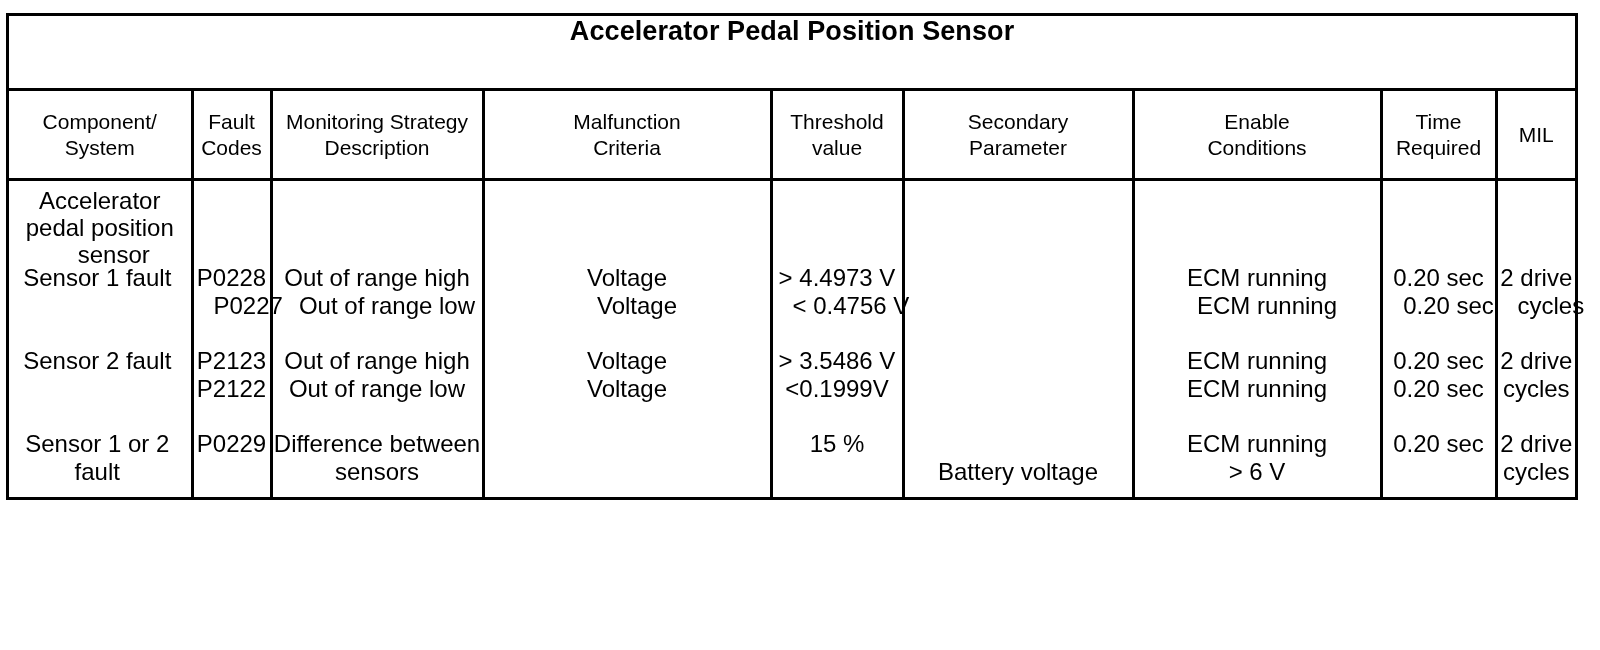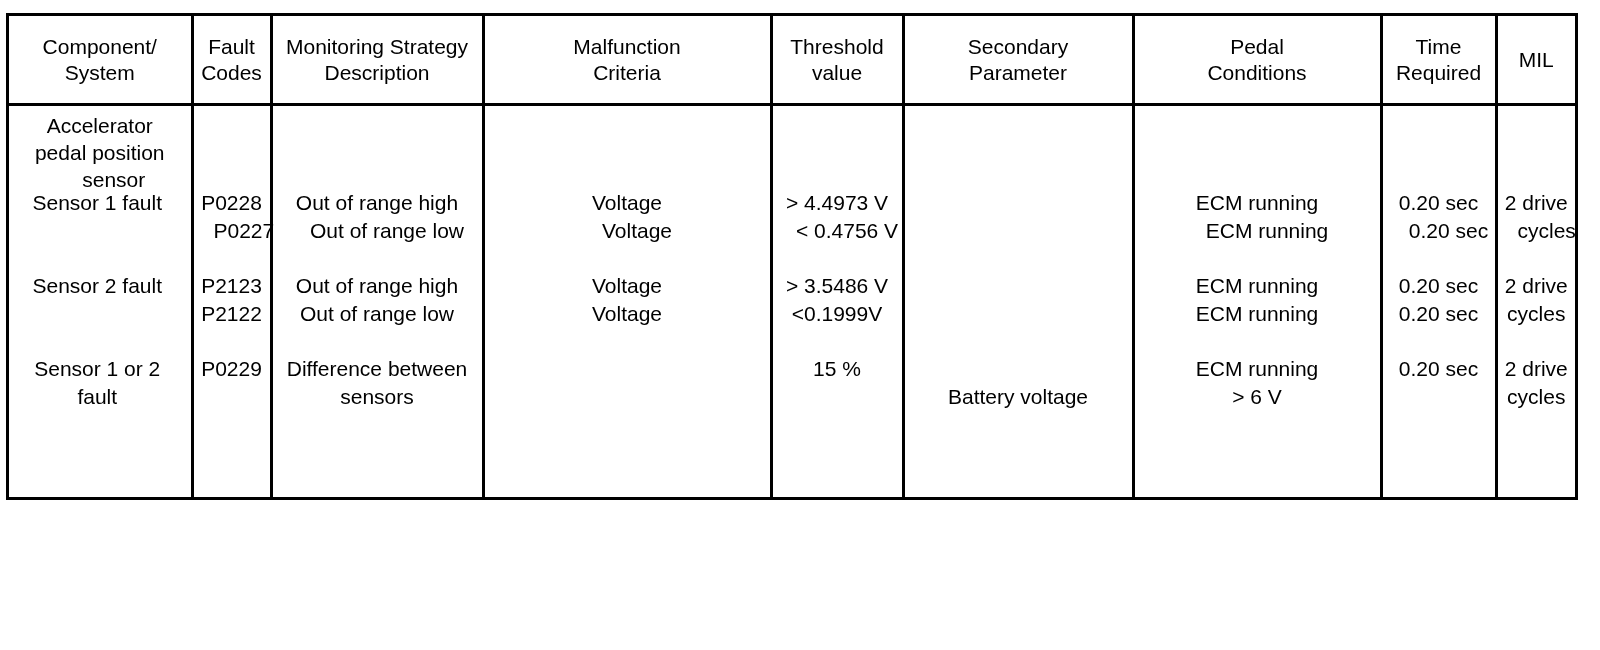--- a/index.html
+++ b/index.html
@@ -67,21 +67,21 @@
     vertical-align: middle;
     font-size: 21px;
     line-height: 1.22;
     border-bottom: 3px solid #000 !important;
     padding: 0 3px;
   }
 
   
   tr.body-row td {
     vertical-align: top;
-    font-size: 21px;
+    font-size: 24px;
     line-height: 1.0;
     padding: 0;
     margin-left: 20px;
   }
 
   
   .stack { position: relative; width: 100%; height: 100%; }
   .ln {
     position: absolute;
     left: 0; right: 0;
@@ -129,20 +129,23 @@
         <col style="width:212px">
         <col style="width:288px">
         <col style="width:132px">
         <col style="width:230px">
         <col style="width:248px">
         <col style="width:115px">
         <col style="width:79px">
       </colgroup>
 
       <tbody>
+          <tr>
+        <td class="title-cell" colspan="9">Accelerator Pedal Position Sensor</td>
+      </tr>
 
       <tr class="header-row">
         <td>
           <div>Component/</div>
           <div>System</div>
         </td>
         <td class="vsep">
           <div>Fault</div>
           <div>Codes</div>
         </td>
@@ -156,21 +159,21 @@
         </td>
         <td class="vsep">
           <div>Threshold</div>
           <div>value</div>
         </td>
         <td class="vsep">
           <div>Secondary</div>
           <div>Parameter</div>
         </td>
         <td class="vsep">
-          <div>Pedal</div>
+          <div>Enable</div>
           <div>Conditions</div>
         </td>
         <td class="vsep">
           <div>Time</div>
           <div>Required</div>
         </td>
         <td class="vsep">
           <div>MIL</div>
           <div></div>
         </td>

